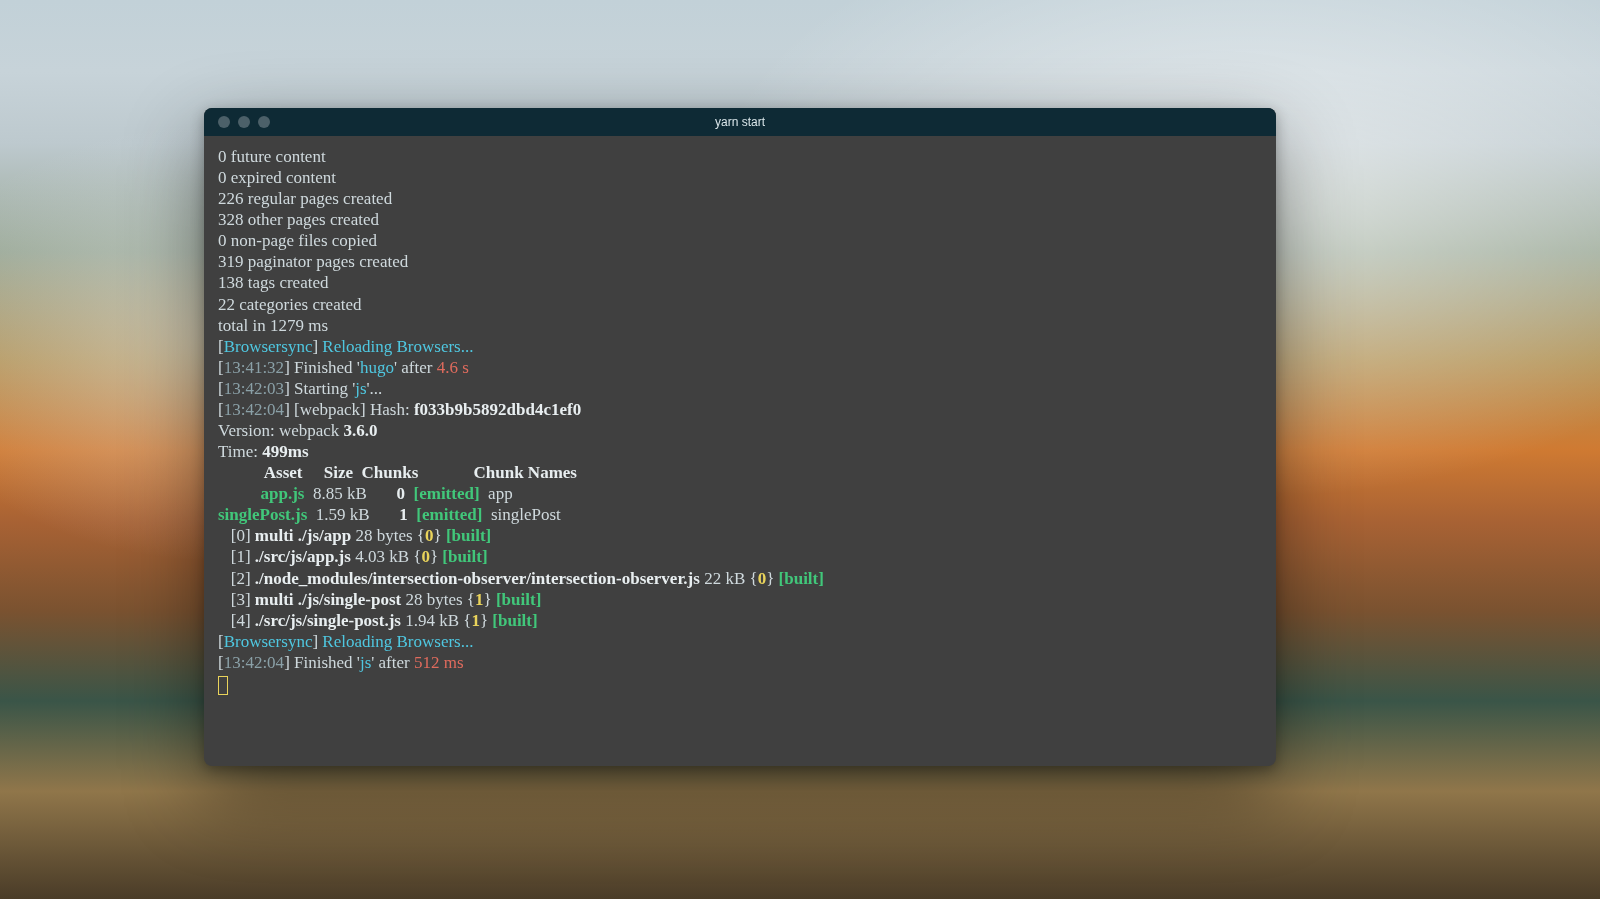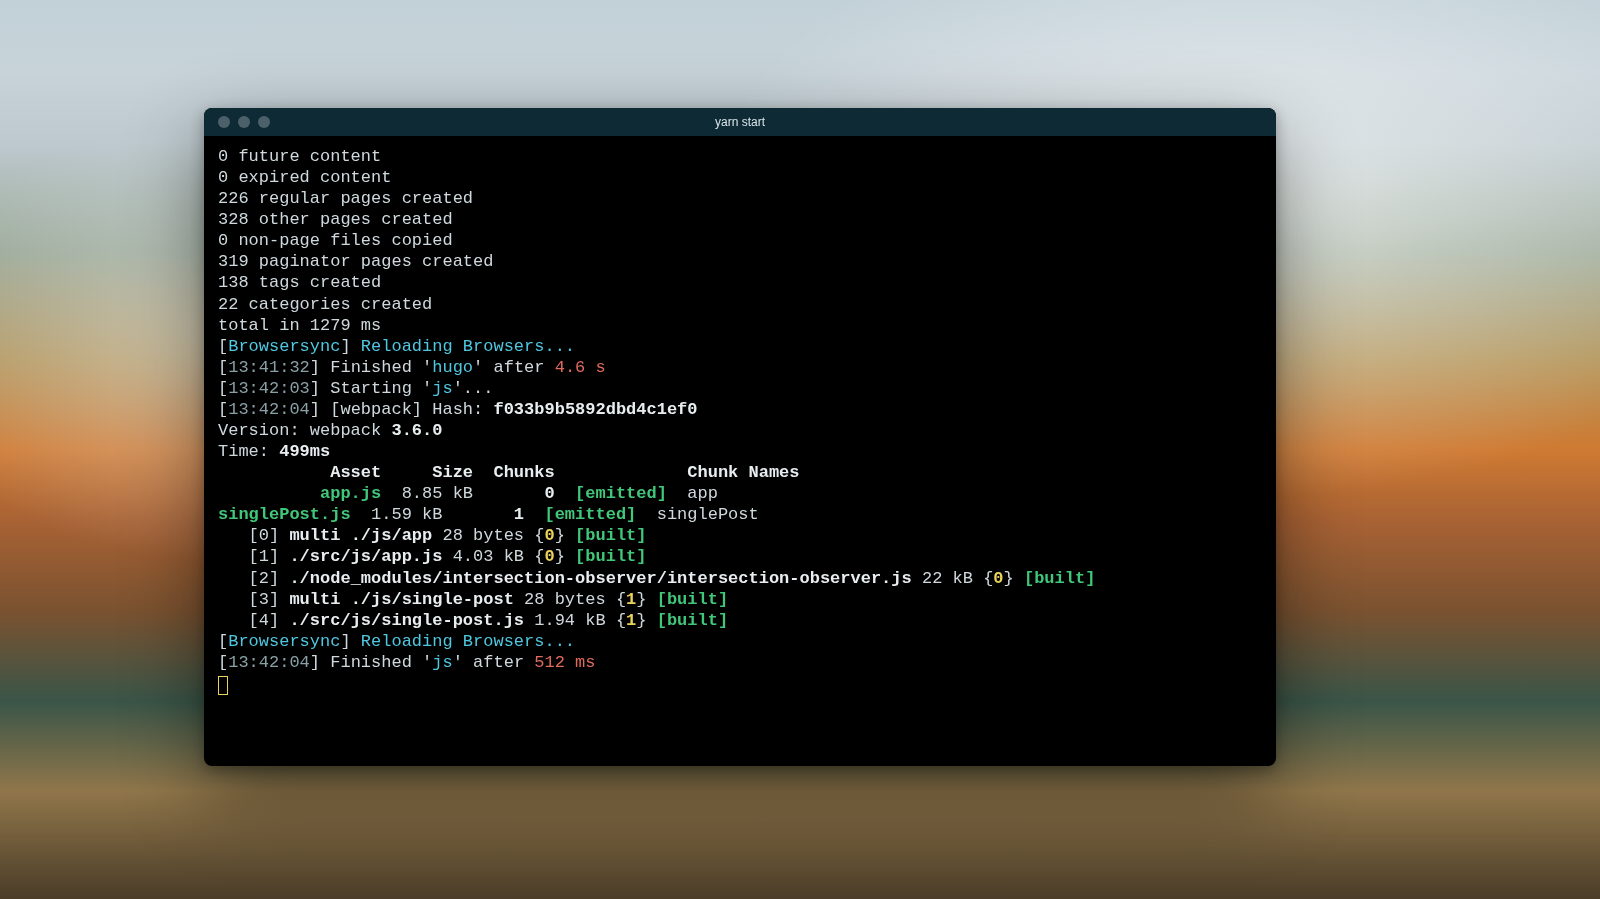--- a/index.html
+++ b/index.html
@@ -21,21 +21,21 @@
         linear-gradient(180deg,
           #c2d1d8 0%, #c7d3d9 8%, #bdc9ce 16%,
           #9aa896 28%, #b39458 40%, #cf7a32 50%,
           #a86234 58%, #7a5230 68%,
           #3a5548 78%, #90764a 88%, #4a3c28 100%);
     }
     .terminal-window {
       position: absolute;
       left: 204px; top: 108px;
       width: 1072px; height: 658px;
-      background: #000000;
+      background: #404040;
       border-radius: 8px;
       box-shadow: 0 30px 80px rgba(0,0,0,0.45), 0 4px 14px rgba(0,0,0,0.3);
       overflow: hidden;
       display: flex; flex-direction: column;
     }
     .titlebar {
       height: 28px;
       background: #0e2a35;
       display: flex; align-items: center;
       position: relative;
@@ -48,21 +48,21 @@
     .tl { width: 12px; height: 12px; border-radius: 50%; background: #4c6069; }
     .window-title {
       position: absolute; left: 0; right: 0;
       text-align: center;
       font-size: 12px; color: #d9e5e9;
       pointer-events: none;
     }
     .terminal-body {
       flex: 1;
       padding: 10px 14px 14px 14px;
-      font-family: Liberation Mono, monospace;
+      font-family: Liberation Serif, serif;
       font-size: 17px;
       line-height: 1.24;
       color: #cfd9dd;
       white-space: pre;
       overflow: hidden;
     }
     .c-cyan   { color: #4fc7e0; }
     .c-red    { color: #e06b5d; }
     .c-gray   { color: #8aa0a7; }
     .bgreen { color: #41c77a; font-weight: 700; }

